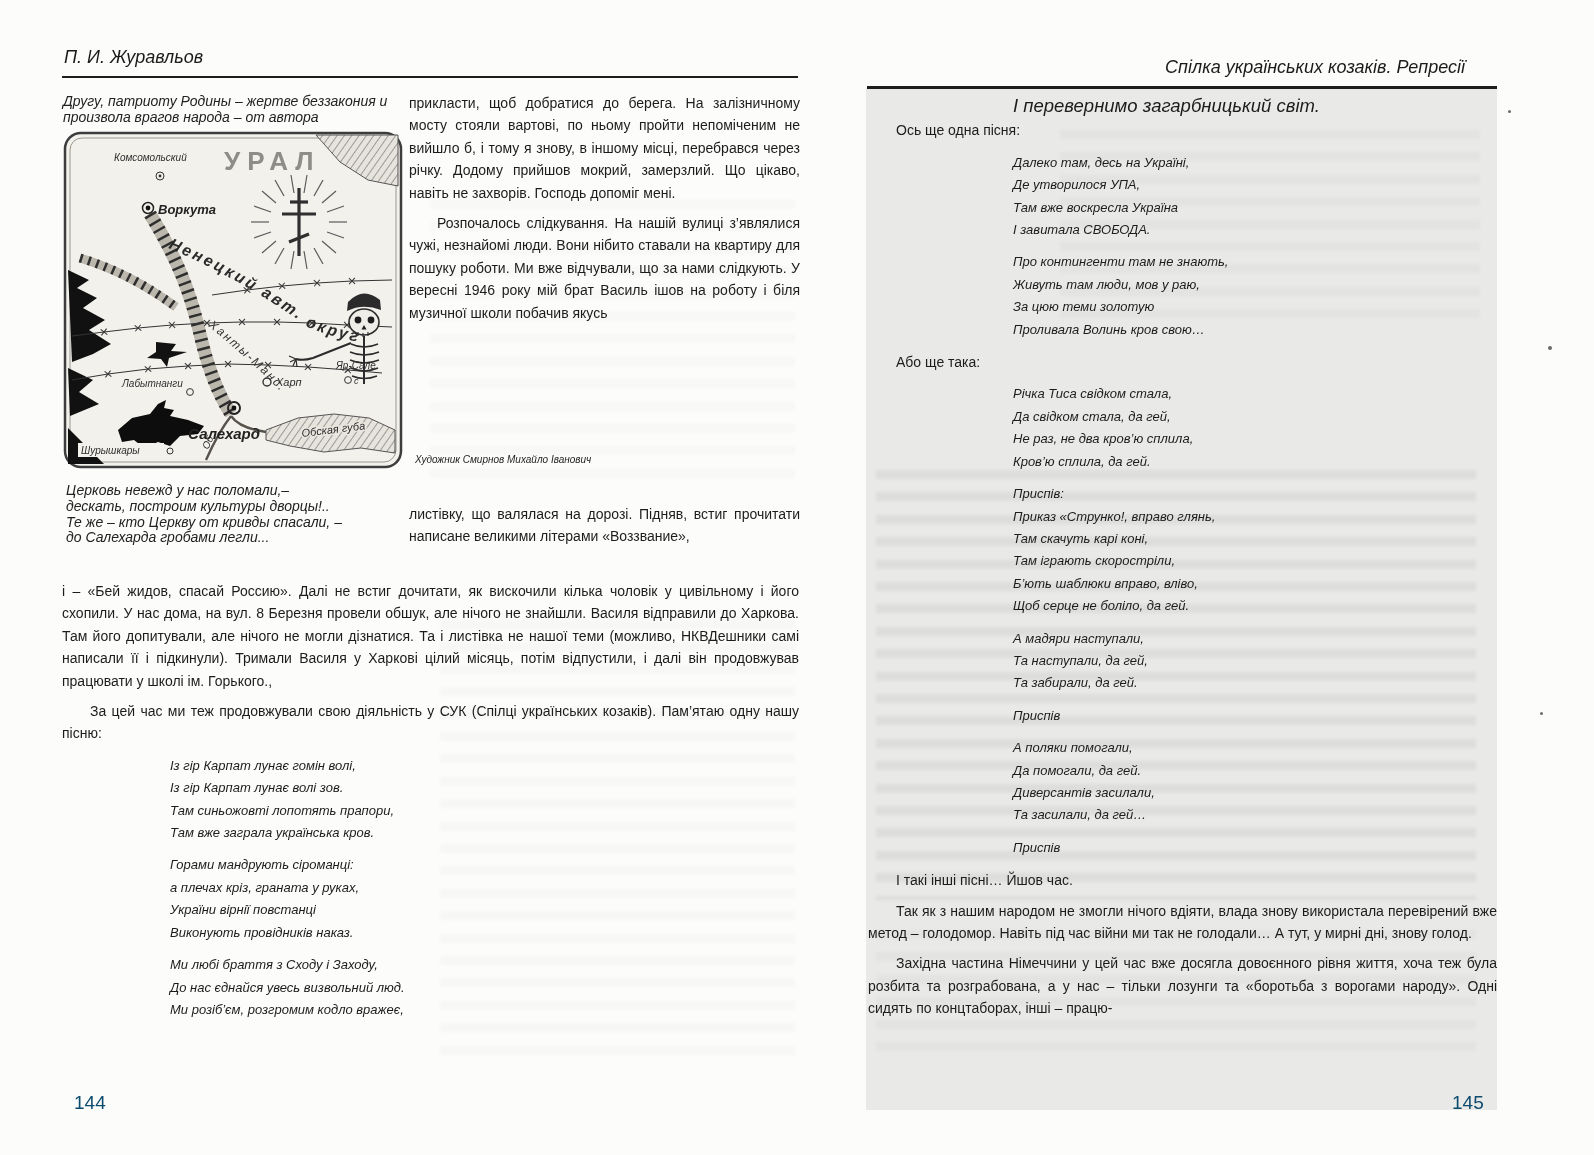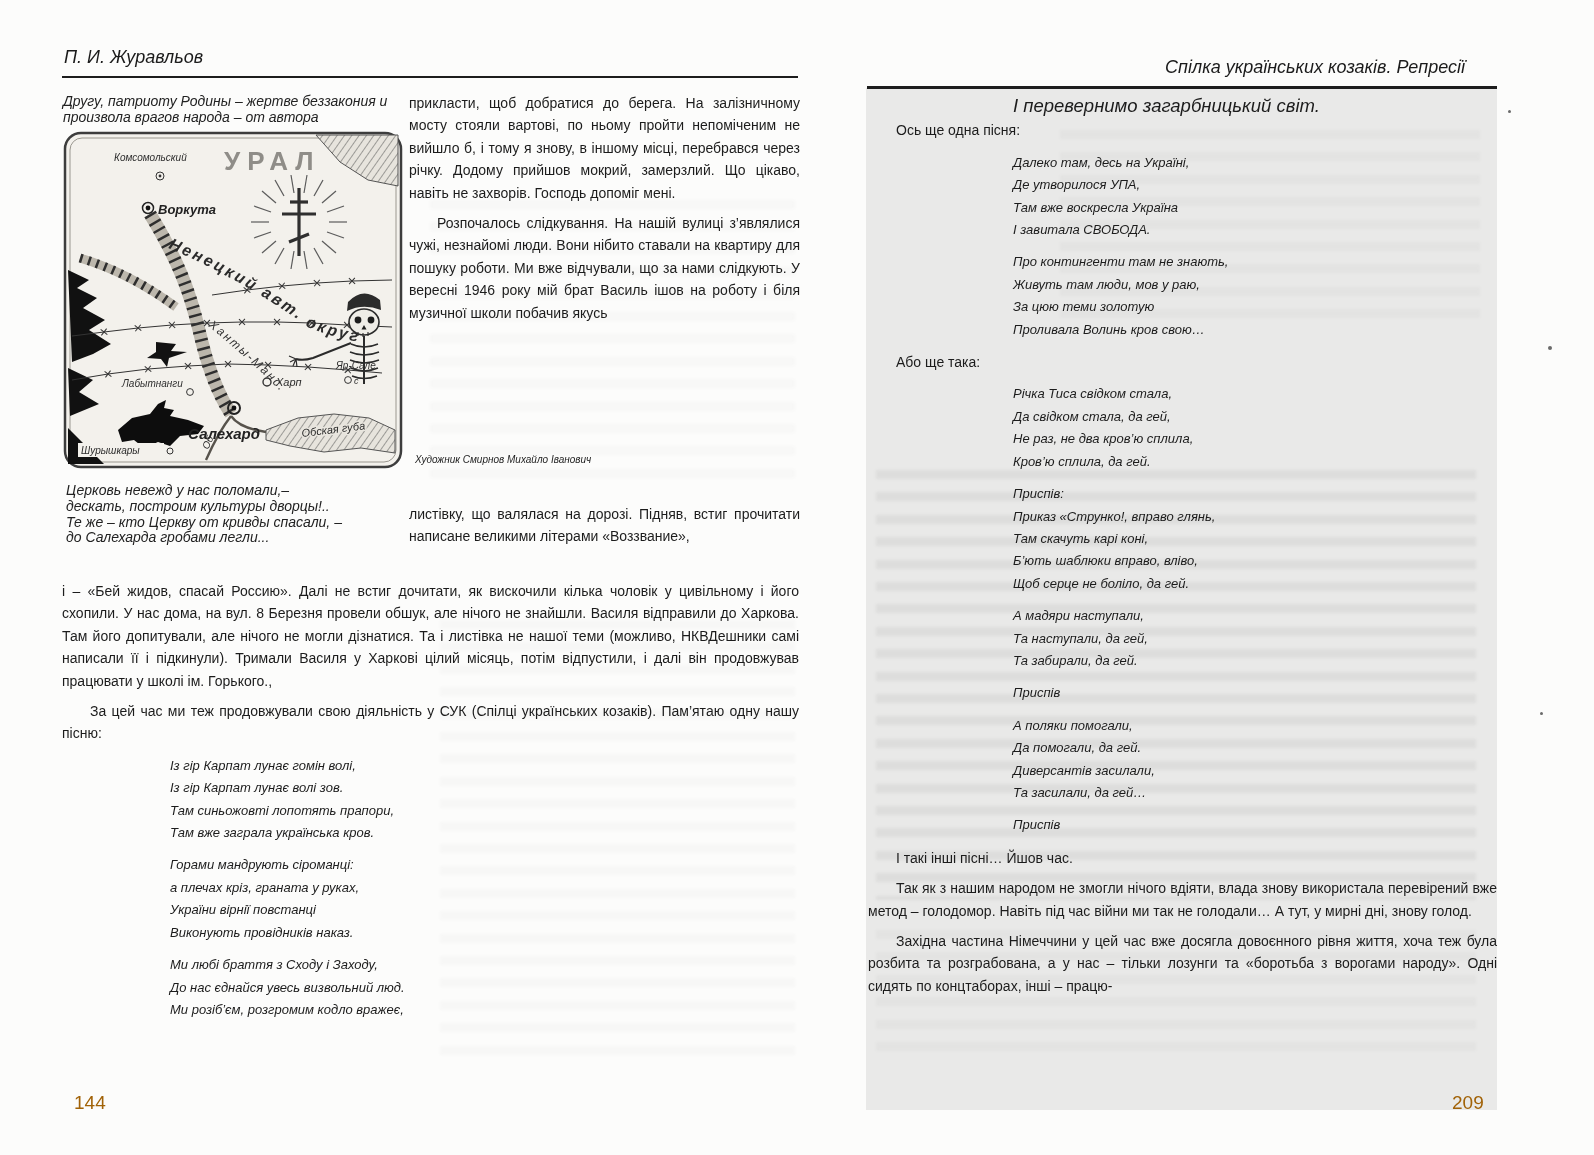--- a/index.html
+++ b/index.html
@@ -10,21 +10,21 @@
   }
   
   .body{font-size:14px;line-height:22.4px;margin:0 0 8px 0;}
   .just{text-align:justify;}
   .ind{text-indent:28px;}
   .poem,.stanza{font-style:italic;font-size:13px;line-height:22.4px;}
   .pline{white-space:nowrap;}
   .caption{font-style:italic;font-size:14px;line-height:15.8px;color:#222;}
   .runhead{font-style:italic;font-size:18px;color:#1b1b1b;}
   .rule{position:absolute;height:2px;background:#1d1d1d;}
-  .pageno{position:absolute;font-size:19px;color:#a16207;}
+  .pageno{position:absolute;font-size:19px;color:#0c4a6e;}
   
   .hdr-left{position:absolute;left:64px;top:47px;}
   .rule-left{left:62px;top:76px;width:736px;}
   .dedication{position:absolute;left:63px;top:94px;width:352px;}
   .map-wrap{position:absolute;left:62px;top:130px;width:342px;height:340px;}
   .map-caption{position:absolute;left:66px;top:483px;}
   .lp-col{position:absolute;left:409px;top:92px;width:391px;}
   .credit{position:absolute;left:415px;top:454px;font-style:italic;font-size:10px;color:#1e1e1e;white-space:nowrap;}
   .lp-col2{position:absolute;left:409px;top:503px;width:391px;}
   .lp-flow{position:absolute;left:62px;top:580px;width:737px;}
@@ -247,20 +247,21 @@
   <div class="stanza">
       <div class="pline">Річка Тиса свідком стала,</div>
       <div class="pline">Да свідком стала, да гей,</div>
       <div class="pline">Не раз, не два кров’ю сплила,</div>
       <div class="pline">Кров’ю сплила, да гей.</div>
     </div>
   <div class="stanza">
       <div class="pline">Приспів:</div>
       <div class="pline">Приказ «Струнко!, вправо глянь,</div>
       <div class="pline">Там скачуть карі коні,</div>
+      <div class="pline">Там іграють скоростріли,</div>
       <div class="pline">Б’ють шаблюки вправо, вліво,</div>
       <div class="pline">Щоб серце не боліло, да гей.</div>
     </div>
   <div class="stanza">
       <div class="pline">А мадяри наступали,</div>
       <div class="pline">Та наступали, да гей,</div>
       <div class="pline">Та забирали, да гей.</div>
     </div>
   <div class="stanza refrain">Приспів</div>
   <div class="stanza">
@@ -268,13 +269,13 @@
       <div class="pline">Да помогали, да гей.</div>
       <div class="pline">Диверсантів засилали,</div>
       <div class="pline">Та засилали, да гей…</div>
     </div>
   <div class="stanza refrain">Приспів</div>
   <p class="body ind">І такі інші пісні… Йшов час.</p>
   <p class="body just ind">Так як з нашим народом не змогли нічого вдіяти, влада знову використала перевірений вже метод – голодомор. Навіть під час війни ми так не голодали… А тут, у мирні дні, знову голод.</p>
   <p class="body just ind">Західна частина Німеччини у цей час вже досягла довоєнного рівня життя, хоча теж була розбита та розграбована, а у нас – тільки лозунги та «боротьба з ворогами народу». Одні сидять по концтаборах, інші – працю-</p>
 </div>
 
-<div class="pageno pn-right">209</div>
+<div class="pageno pn-right">145</div>
 
 </body></html>

